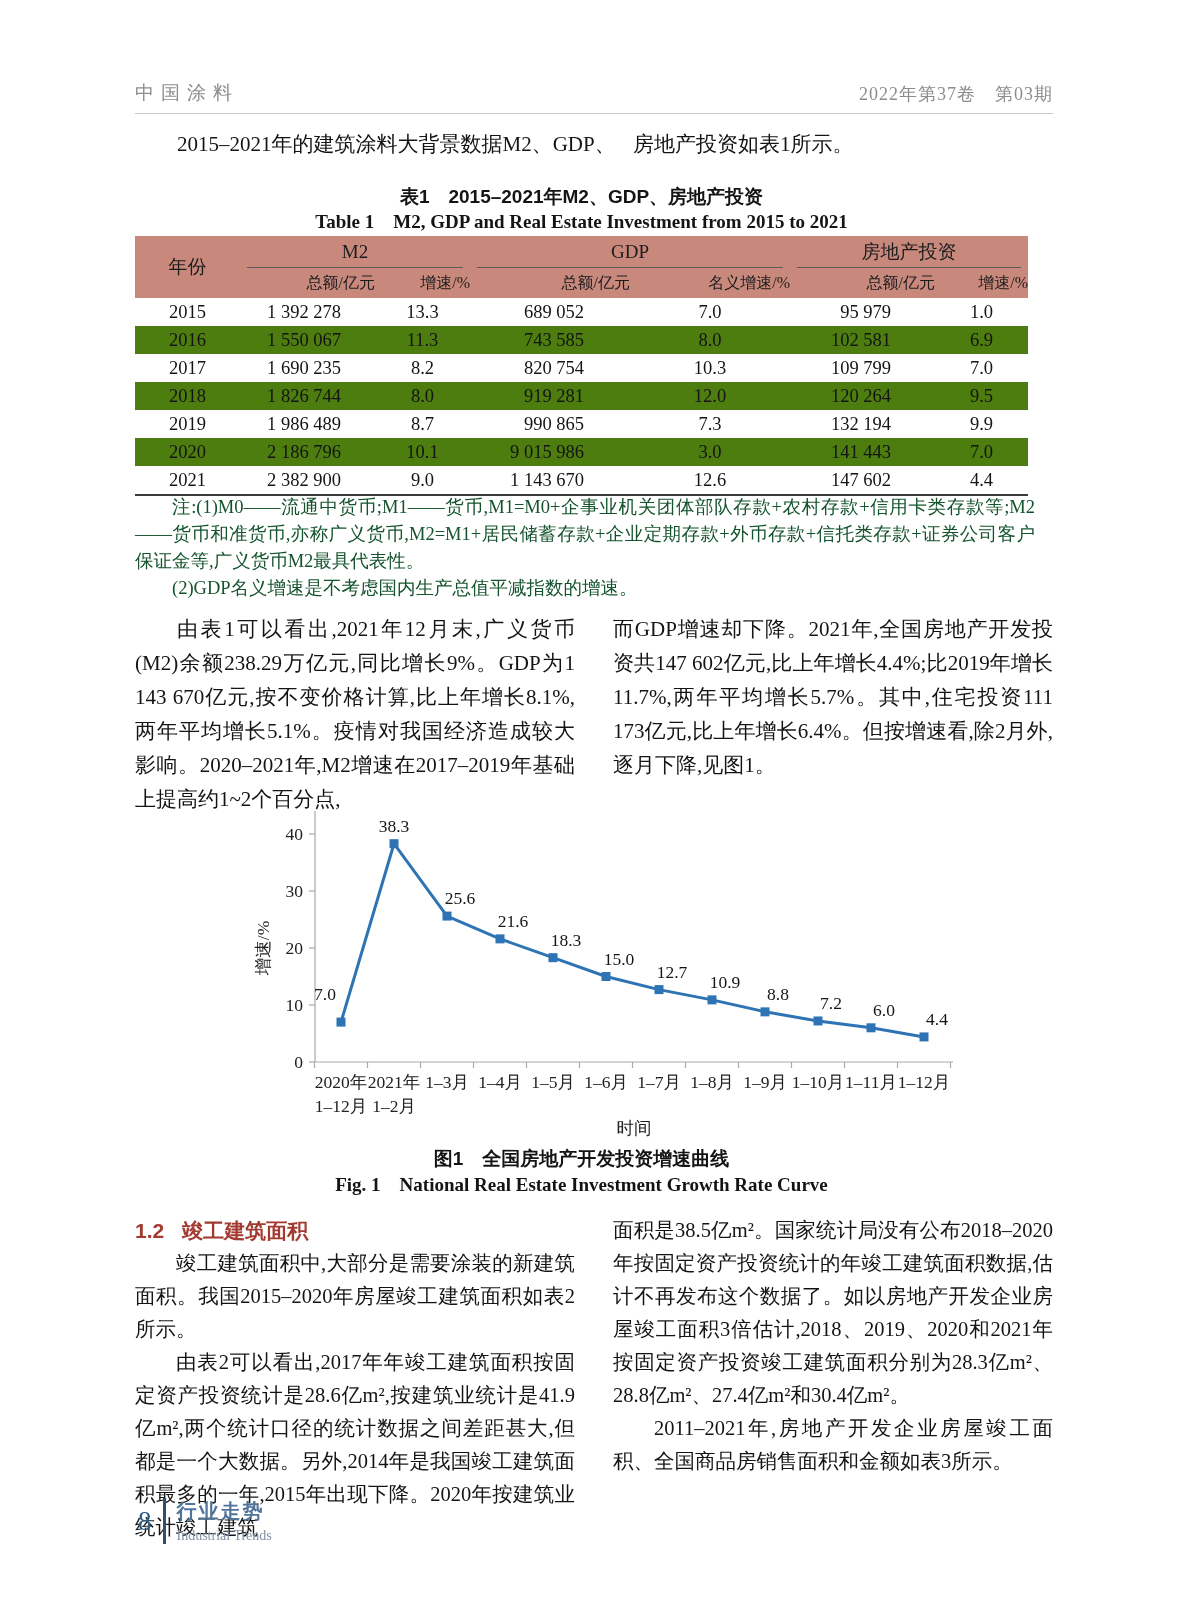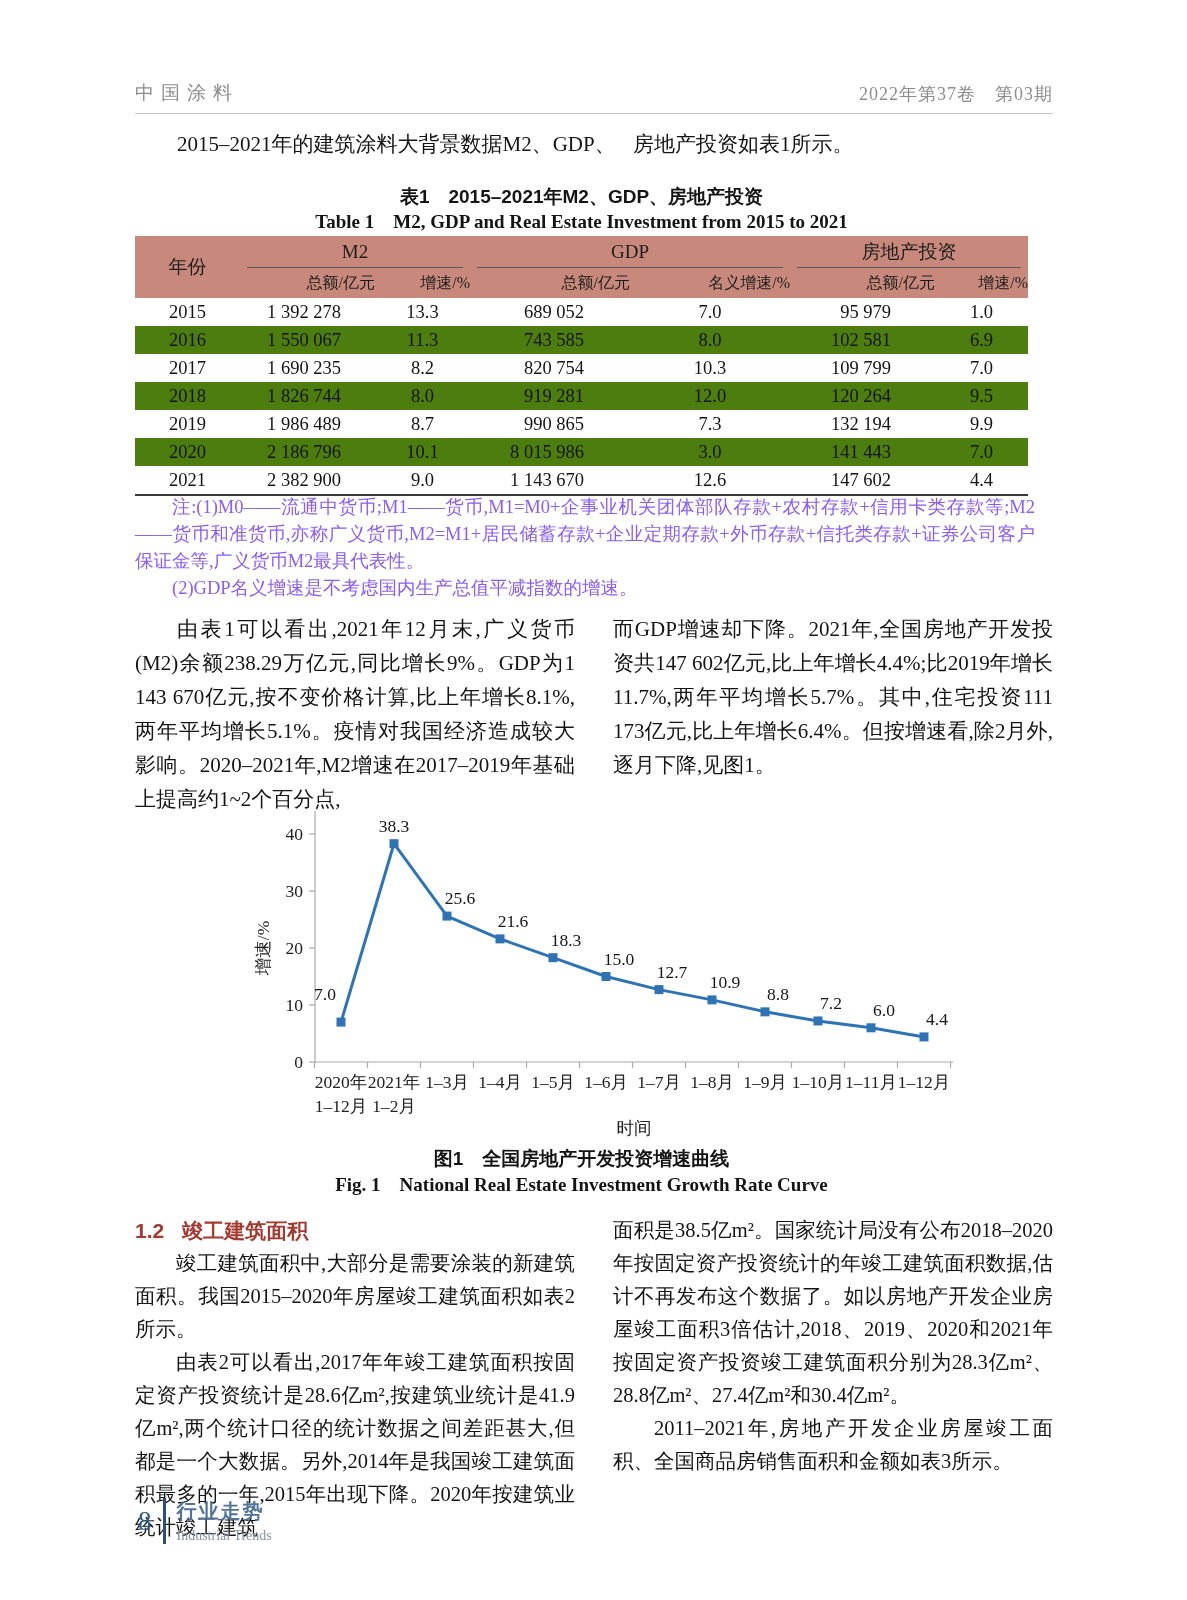--- a/index.html
+++ b/index.html
@@ -32,21 +32,21 @@
   .tbl th.grp::after{content:'';position:absolute;left:7px;right:7px;bottom:0;height:1px;background:#5a5a5a;}
   .tbl tr.sub th{height:30px;padding:0;font-size:16px;text-align:right;}
   .tbl td{height:28px;padding:0;text-align:center;}
   .tbl tr.stripe td{background:#4d7c0f;}
   .tbl td.c1,.tbl td.c3,.tbl td.c5{text-align:right;}
   .tbl td.c1{padding-right:34px;}
   .tbl td.c3{padding-right:46px;}
   .tbl td.c5{padding-right:44px;}
 
   
-  .notes{left:135px;top:494px;width:900px;color:#8b5cf6;font-size:18.5px;line-height:27px;}
+  .notes{left:135px;top:494px;width:900px;color:#14532d;font-size:18.5px;line-height:27px;}
   .notes p{margin:0;text-indent:2em;text-align:justify;}
 
   
   .cols{display:flex;gap:38px;width:918px;left:135px;}
   .cols .col{width:440px;font-size:21px;line-height:34px;text-align:justify;}
   .cols p{margin:0;}
   p.ind{text-indent:2em;}
   .body-top{top:612px;}
 
   
@@ -162,21 +162,21 @@
           <td class="c2">8.7</td>
           <td class="c3">990 865</td>
           <td class="c4">7.3</td>
           <td class="c5">132 194</td>
           <td class="c6">9.9</td>
         </tr>
         <tr class="stripe">
           <td class="c0">2020</td>
           <td class="c1">2 186 796</td>
           <td class="c2">10.1</td>
-          <td class="c3">8 015 986</td>
+          <td class="c3">9 015 986</td>
           <td class="c4">3.0</td>
           <td class="c5">141 443</td>
           <td class="c6">7.0</td>
         </tr>
         <tr>
           <td class="c0">2021</td>
           <td class="c1">2 382 900</td>
           <td class="c2">9.0</td>
           <td class="c3">1 143 670</td>
           <td class="c4">12.6</td>

